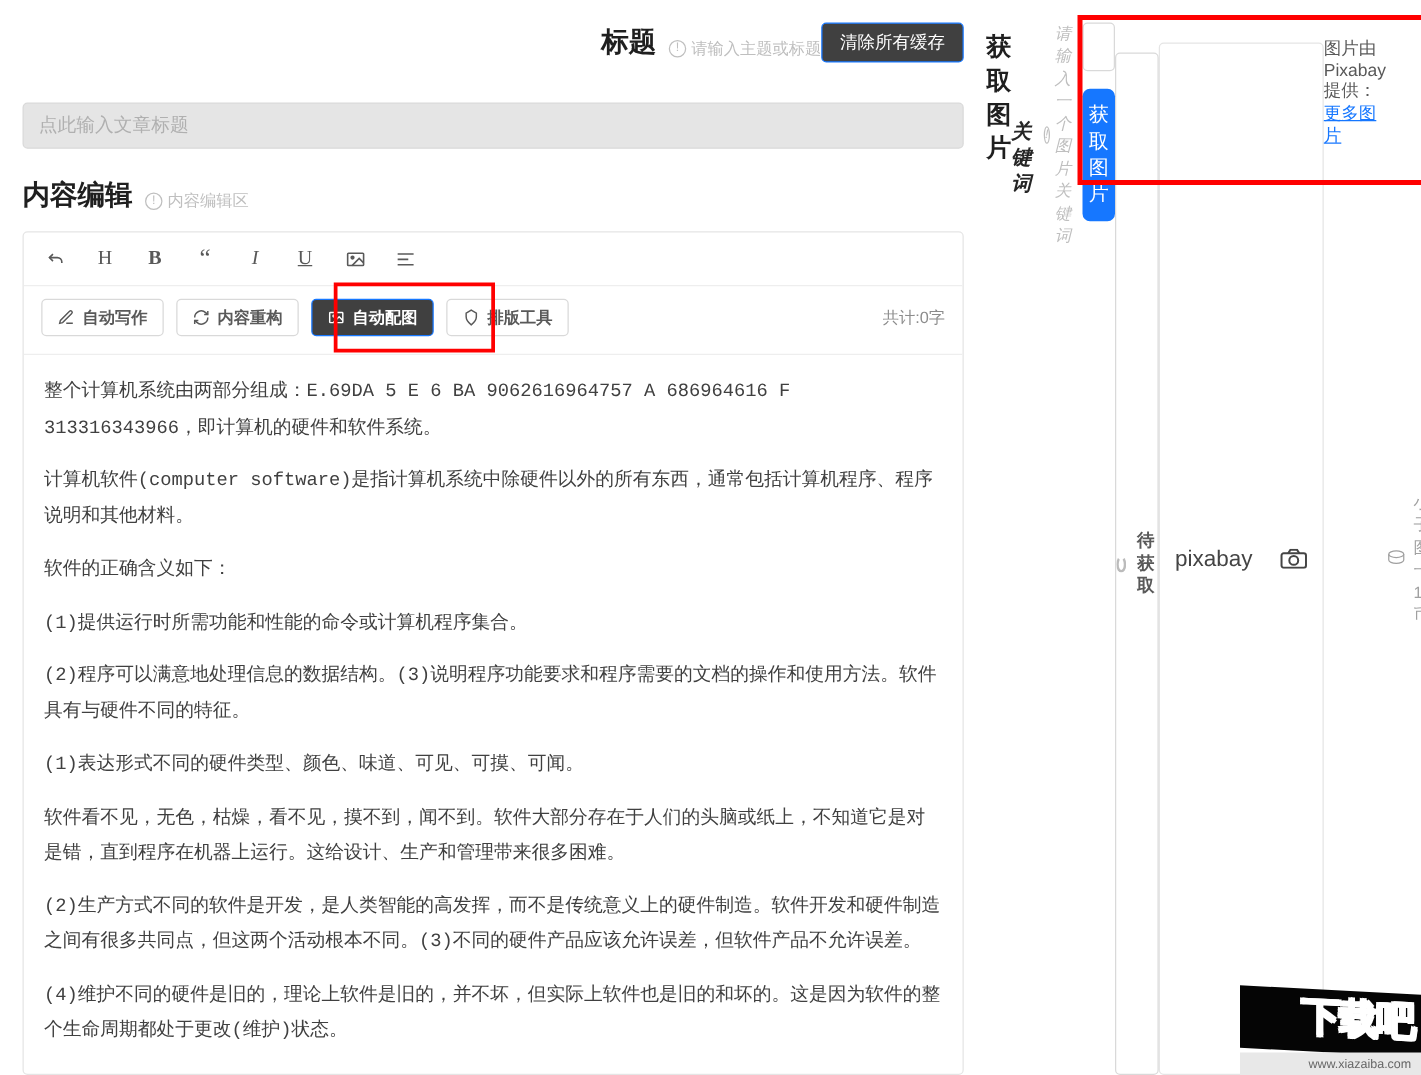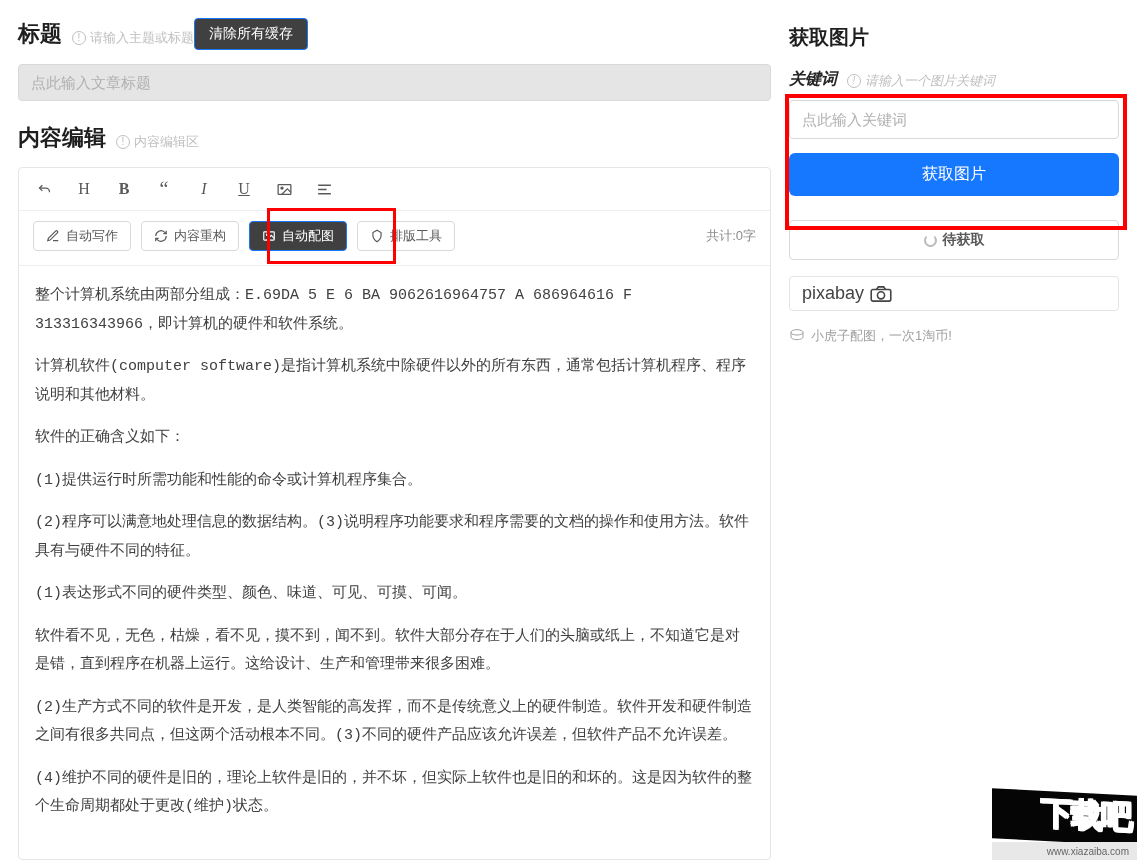--- a/index.html
+++ b/index.html
@@ -8,32 +8,32 @@
   font-size: 14px;
   color: #333;
   background: #fff;
   width: 1137px;
   height: 860px;
   overflow: hidden;
   position: relative;
 }
 .layout { display: flex; gap: 18px; padding: 18px 18px 0 18px; height: 100%; }
 .left { flex: 1; display: flex; flex-direction: column; }
-.right { width: 330px; display: flex; flex-direction: column; }
-
-
-.heading-row { display: flex; align-items: center; justify-content: flex-start; margin-bottom: 14px; }
+.right { width: 330px; display: flex; }
+
+
+.heading-row { display: flex; align-items: center; justify-content: flex-end; margin-bottom: 32px; }
 .heading-left { display: flex; align-items: baseline; gap: 10px; }
 .heading-title { font-size: 22px; font-weight: 700; color: #1f1f1f; }
 .heading-hint { font-size: 13px; color: #bfbfbf; display: inline-flex; align-items: center; gap: 4px; }
 .hint-icon { display:inline-block; width:14px; height:14px; border:1px solid #bfbfbf; border-radius:50%; color:#bfbfbf; font-size:10px; line-height:12px; text-align:center; }
 
 .btn { display: inline-flex; align-items: center; gap: 6px; border: 1px solid #d9d9d9; background: #fff; color: #595959; padding: 6px 14px; border-radius: 4px; font-size: 14px; cursor: pointer; }
 .btn-primary { background: #404040; border-color: #1677ff; color: #fff; }
-.btn-small { font-size: 13px; padding: 5px 12px; }
+.btn-small { font-size: 13px; padding: 5px 12px; font-weight: bold; }
 
 
 .input-box { width: 100%; border: 1px solid #d9d9d9; border-radius: 4px; padding: 9px 12px; font-size: 15px; color: #333; background: #e5e5e5; }
 .input-box::placeholder { color: #b0b0b0; }
 
 
 .content-heading-row { display:flex; align-items:baseline; gap:10px; margin: 22px 0 14px 0; }
 
 
 .editor { border: 1px solid #e5e5e5; border-radius: 4px; display:flex; flex-direction:column; flex:1; overflow:hidden; }
@@ -61,21 +61,21 @@
 
 .right-block { position:relative; }
 .hi-box-right { left:-4px; top:-6px; width:342px; height:136px; border:4px solid #ff0000; position:absolute; pointer-events:none; }
 .keyword-input { width:100%; border:1px solid #d9d9d9; border-radius:4px; padding:10px 12px; font-size:15px; background:#fff; }
 .keyword-input::placeholder { color:#b0b0b0; }
 .fetch-btn { width:100%; margin-top:14px; padding:11px 0; background:#1677ff; color:#fff; border:none; border-radius:6px; font-size:16px; cursor:pointer; }
 
 .status-btn { width:100%; margin-top:24px; padding:10px 0; border:1px solid #d9d9d9; border-radius:4px; background:#fff; color:#595959; font-size:14px; display:flex; align-items:center; justify-content:center; gap:6px; cursor:pointer;font-weight:bold; }
 .spinner { width:13px; height:13px; border:2px solid #bbb; border-top-color:transparent; border-radius:50%; display:inline-block; }
 
-.pixabay-badge { margin-top:16px; border:1px solid #e5e5e5; border-radius:4px; padding:6px 12px; display:inline-flex; align-items:center; gap:6px; font-size:18px; color:#444; font-family: Arial, sans-serif; }
+.pixabay-badge { margin-top:16px; border:1px solid #e5e5e5; border-radius:4px; padding:6px 12px; display:inline-flex; align-items:center; gap:22px; font-size:18px; color:#444; font-family: Arial, sans-serif; }
 .pixabay-badge .cam { display:inline-flex; }
 .pixabay-badge .cam svg { width:22px; height:16px; }
 
 .credit-row { margin-top:12px; font-size:14px; color:#595959; }
 .credit-row a { color:#1677ff; text-decoration:underline; }
 
 .coin-row { margin-top:16px; font-size:13px; color:#a0a0a0; display:flex; align-items:center; gap:6px; }
 .coin-ico svg { width:16px; height:14px; }
 
 
@@ -225,20 +225,24 @@
       <span>pixabay</span>
       <span class="cam">
         <svg viewBox="0 0 24 18" fill="none" stroke="#444" stroke-width="1.8">
             <rect x="1" y="4" width="22" height="13" rx="2"></rect>
             <circle cx="12" cy="10.5" r="4"></circle>
             <path d="M7 4l2-3h6l2 3"></path>
           </svg>
       </span>
     </div>
 
+    <div class="credit-row">
+      <span>图片由Pixabay提供：</span>
+      <a href="#">更多图片</a>
+    </div>
 
     <div class="coin-row">
       <span class="coin-ico">
         <svg viewBox="0 0 24 20" fill="none" stroke="#a0a0a0" stroke-width="1.5">
             <ellipse cx="12" cy="6" rx="9" ry="4"></ellipse>
             <path d="M3 6v7c0 2.2 4 4 9 4s9-1.8 9-4V6"></path>
           </svg>
       </span>
       <span>小虎子配图，一次1淘币!</span>
     </div>

